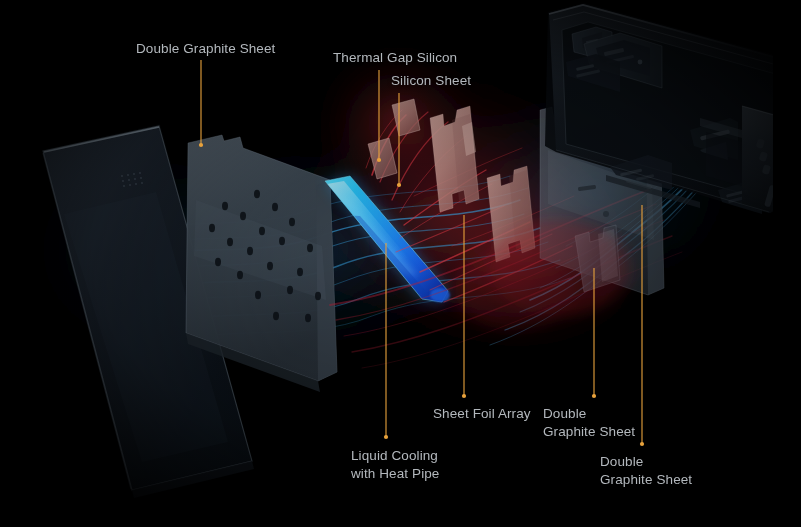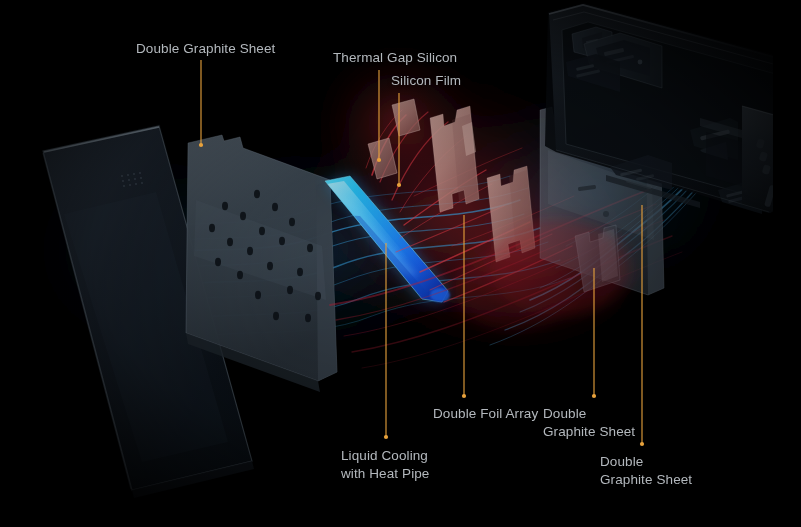--- a/index.html
+++ b/index.html
@@ -431,23 +431,23 @@
           <circle cx="464" cy="396" r="2.1"></circle>
           <circle cx="594" cy="396" r="2.1"></circle>
           <circle cx="642" cy="444" r="2.1"></circle>
         </g>
     </g>
   </svg>
 
   <div id="labels">
       <div class="lbl" style="left: 136px; top: 40px; color: rgb(179, 184, 189);">Double Graphite Sheet</div>
       <div class="lbl" style="left: 333px; top: 49px; color: rgb(179, 184, 189);">Thermal Gap Silicon</div>
-      <div class="lbl" style="left: 391px; top: 72px; color: rgb(179, 184, 189);">Silicon Film</div>
-      <div class="lbl" style="left: 341px; top: 447px; color: rgb(179, 184, 189);">Liquid Cooling
+      <div class="lbl" style="left: 391px; top: 72px; color: rgb(179, 184, 189);">Silicon Sheet</div>
+      <div class="lbl" style="left: 351px; top: 447px; color: rgb(179, 184, 189);">Liquid Cooling
 with Heat Pipe</div>
-      <div class="lbl" style="left: 433px; top: 405px; color: rgb(179, 184, 189);">Double Foil Array</div>
+      <div class="lbl" style="left: 433px; top: 405px; color: rgb(179, 184, 189);">Sheet Foil Array</div>
       <div class="lbl" style="left: 543px; top: 405px; color: rgb(179, 184, 189);">Double
 Graphite Sheet</div>
       <div class="lbl" style="left: 600px; top: 453px; color: rgb(179, 184, 189);">Double
 Graphite Sheet</div>
     </div>
 
 </div>
 
 </body></html>

